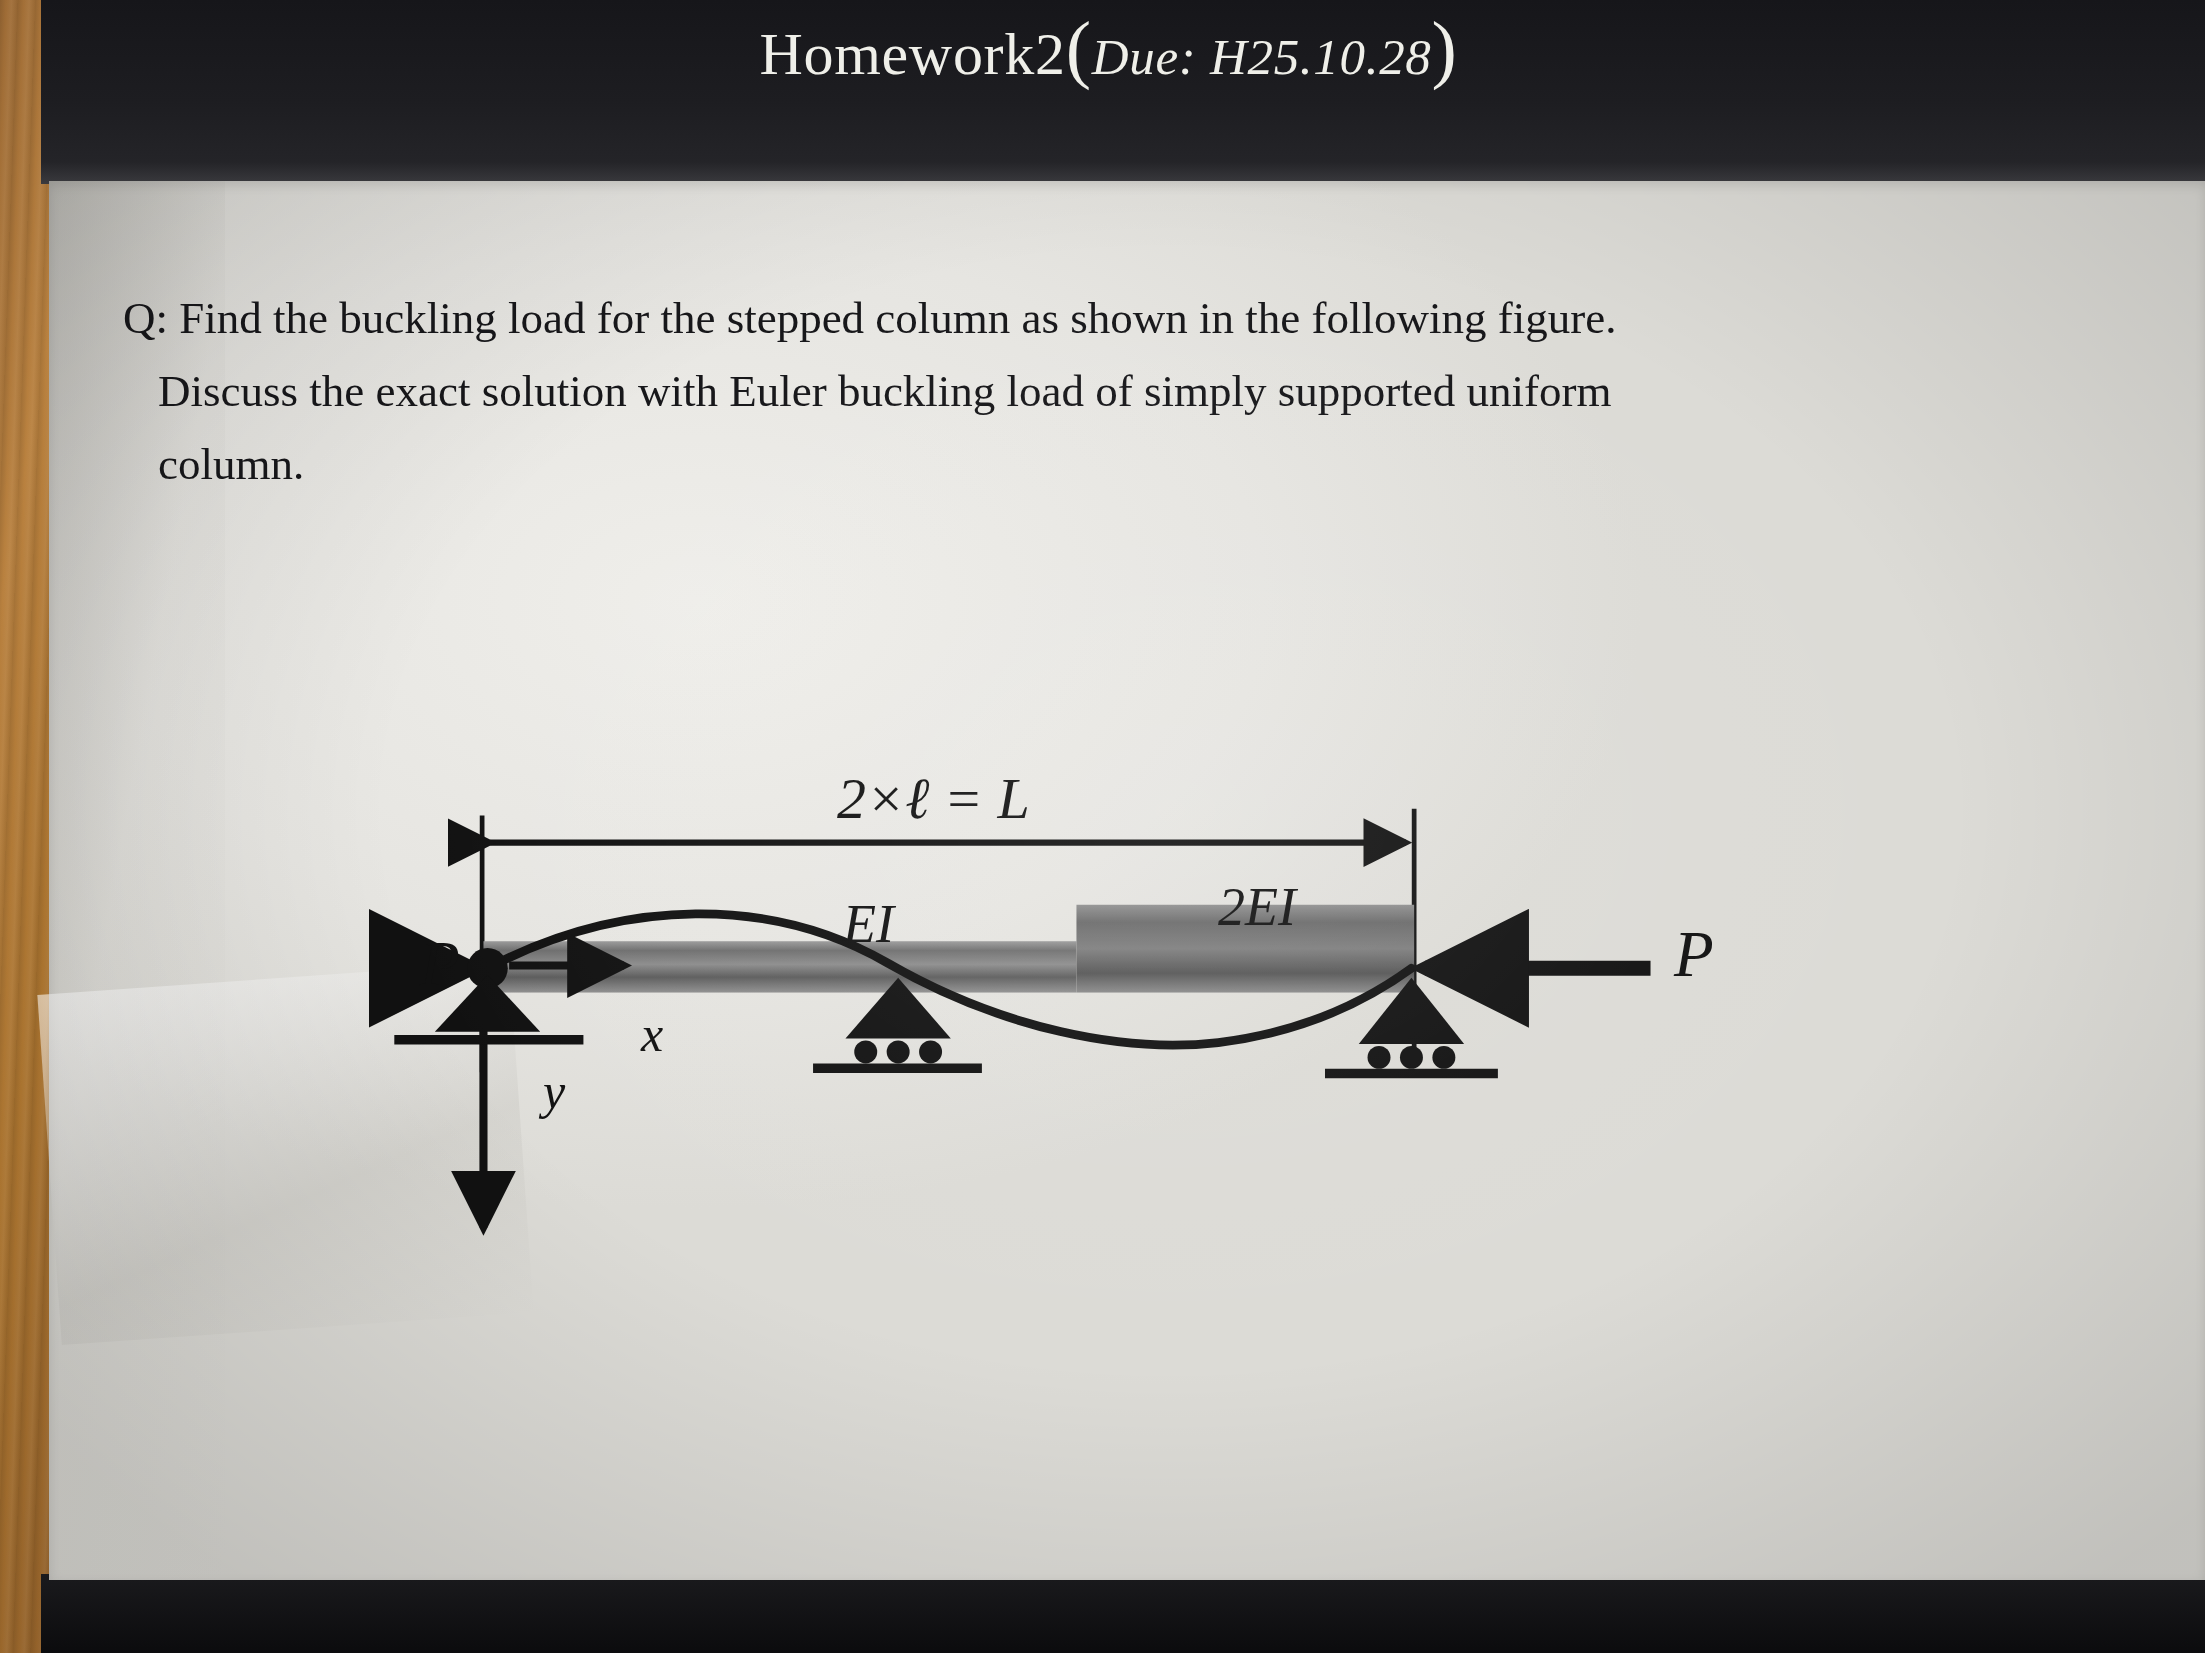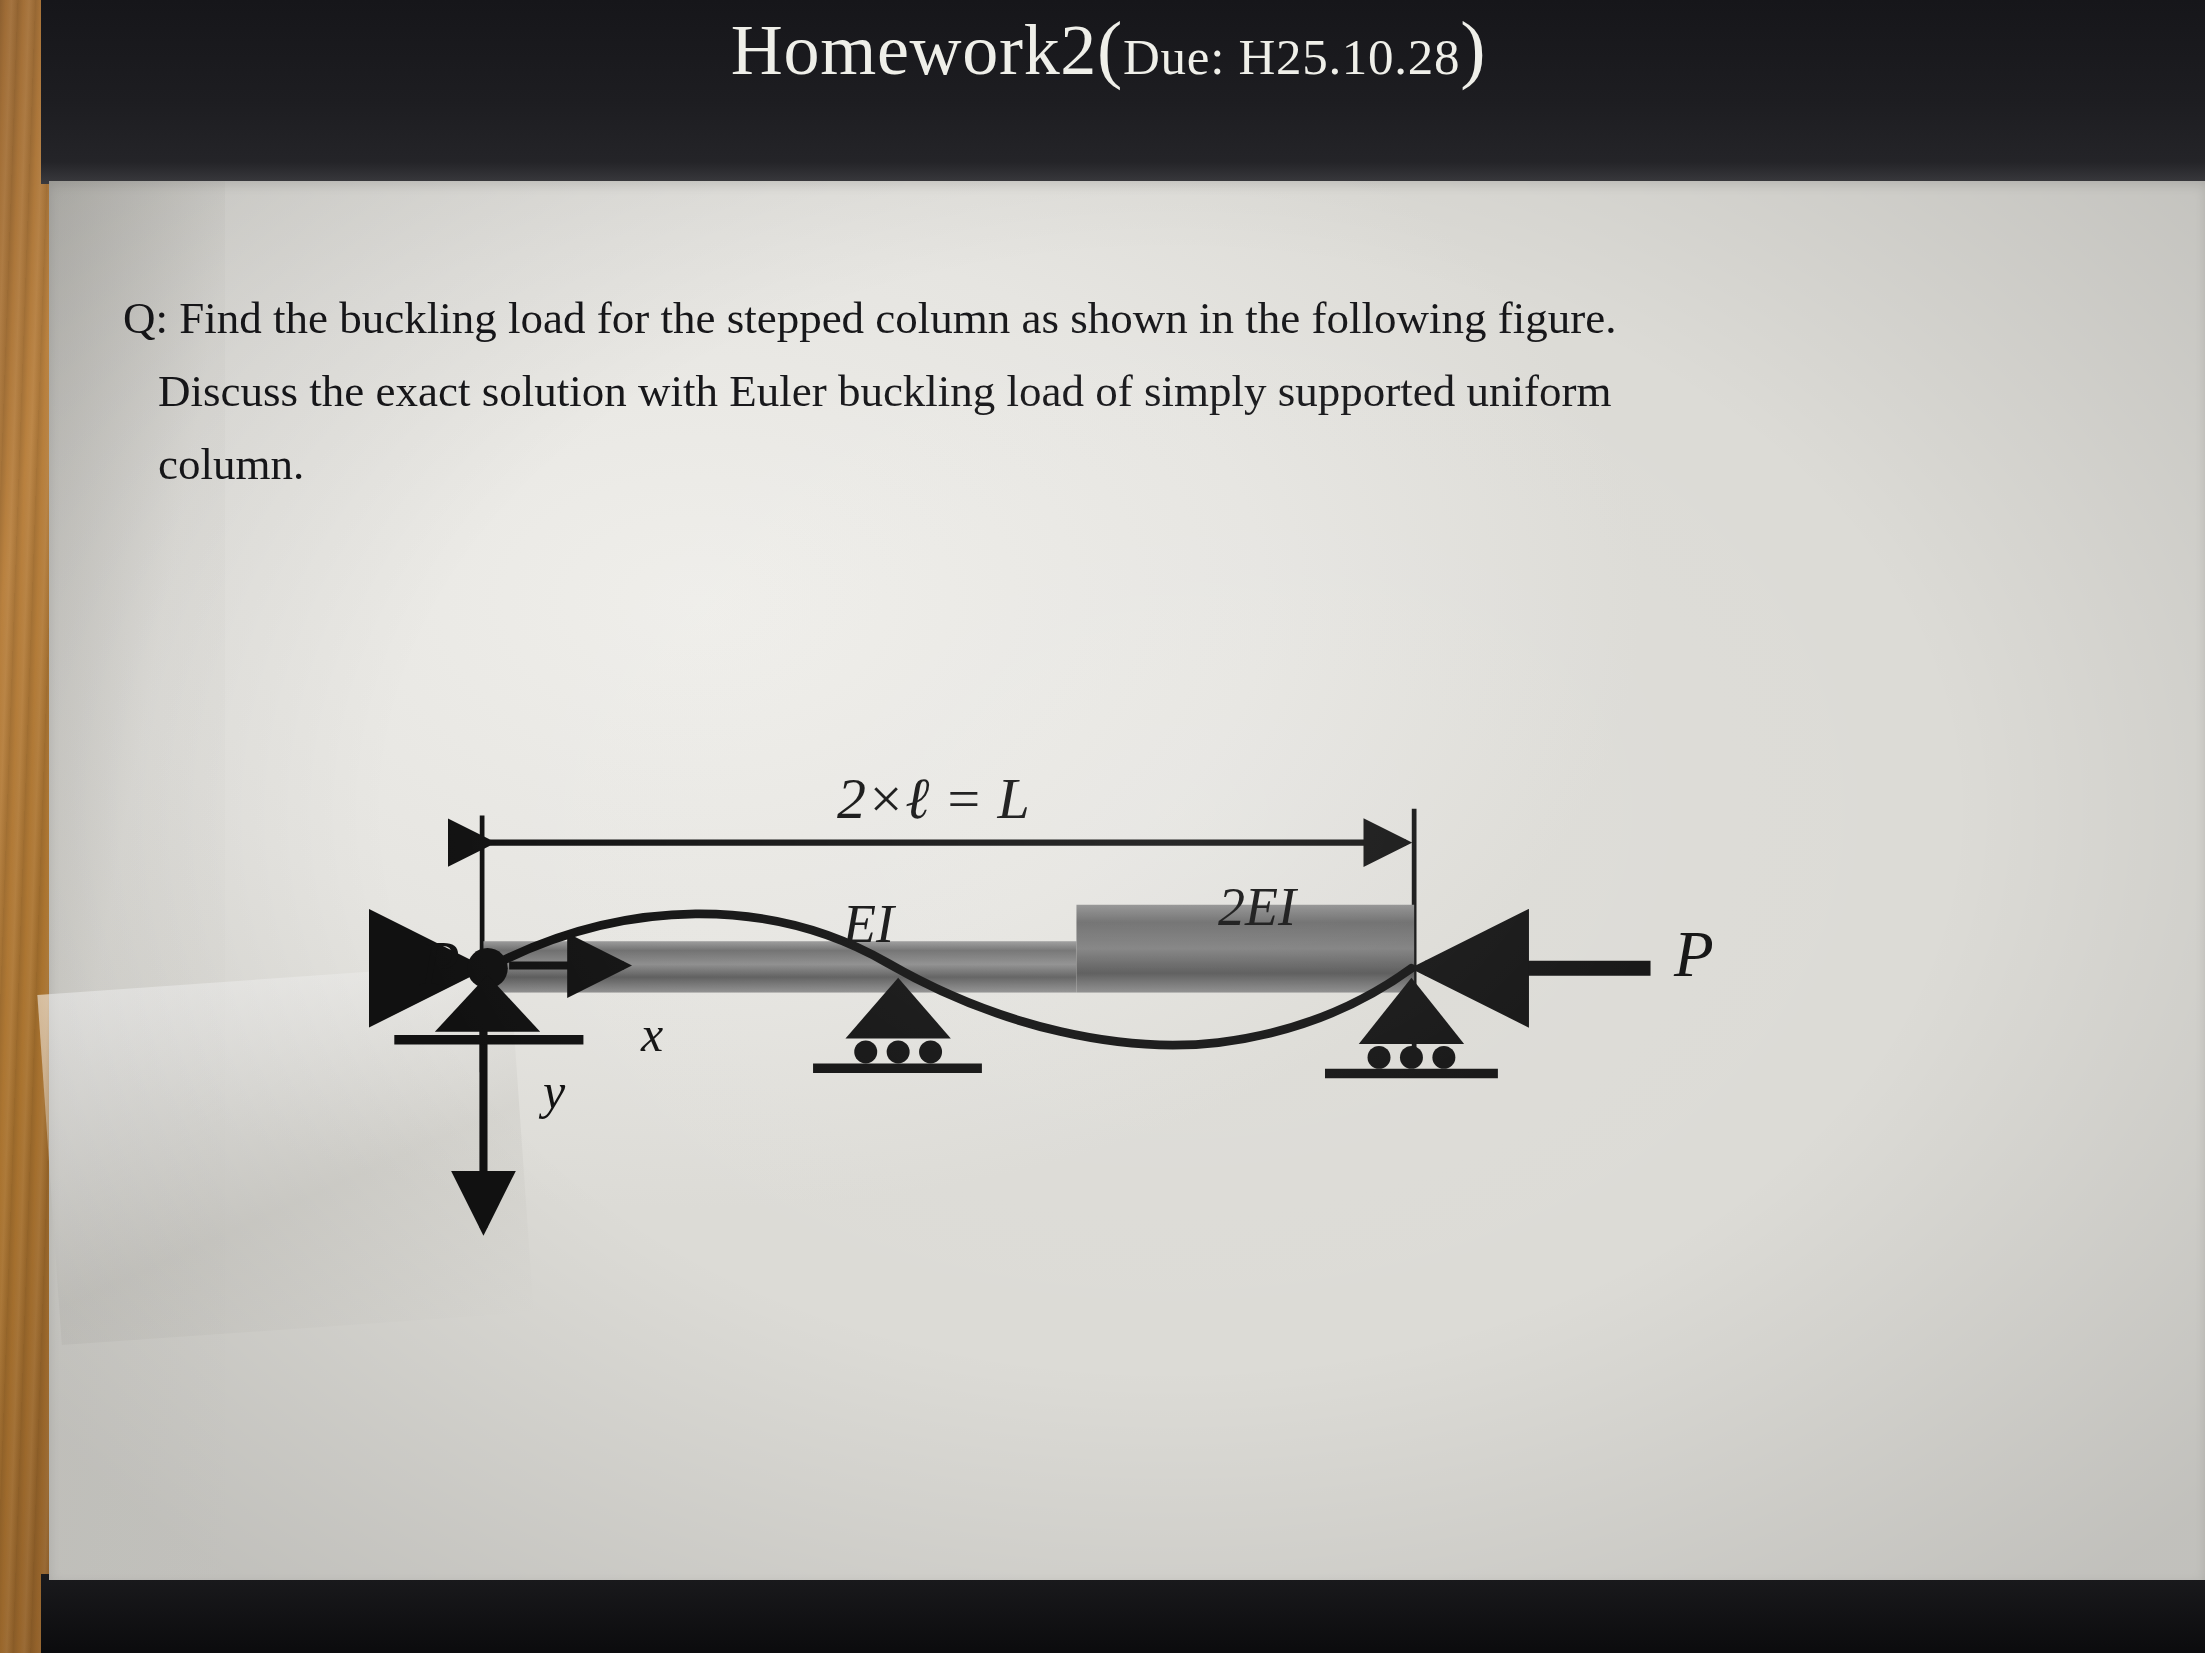--- a/index.html
+++ b/index.html
@@ -82,26 +82,27 @@
     position: absolute;
     left: 0; top: 5.4px;
     width: 2205px;
     text-align: center;
     color: #efefe9;
     font-family: "Liberation Serif", serif;
     letter-spacing: 0.7px;
     white-space: nowrap;
   }
   .title .main {
-    font-size: 72px;
+    font-size: 60px;
     line-height: 1.05;
     margin-left: 12px;
   }
   .title .due {
     font-size: 51px;
+    font-style: italic;
   }
   .title .paren {
     font-size: 76px;
   }
 
   
   .question {
     position: absolute;
     left: 74px;
     top: 101px;

